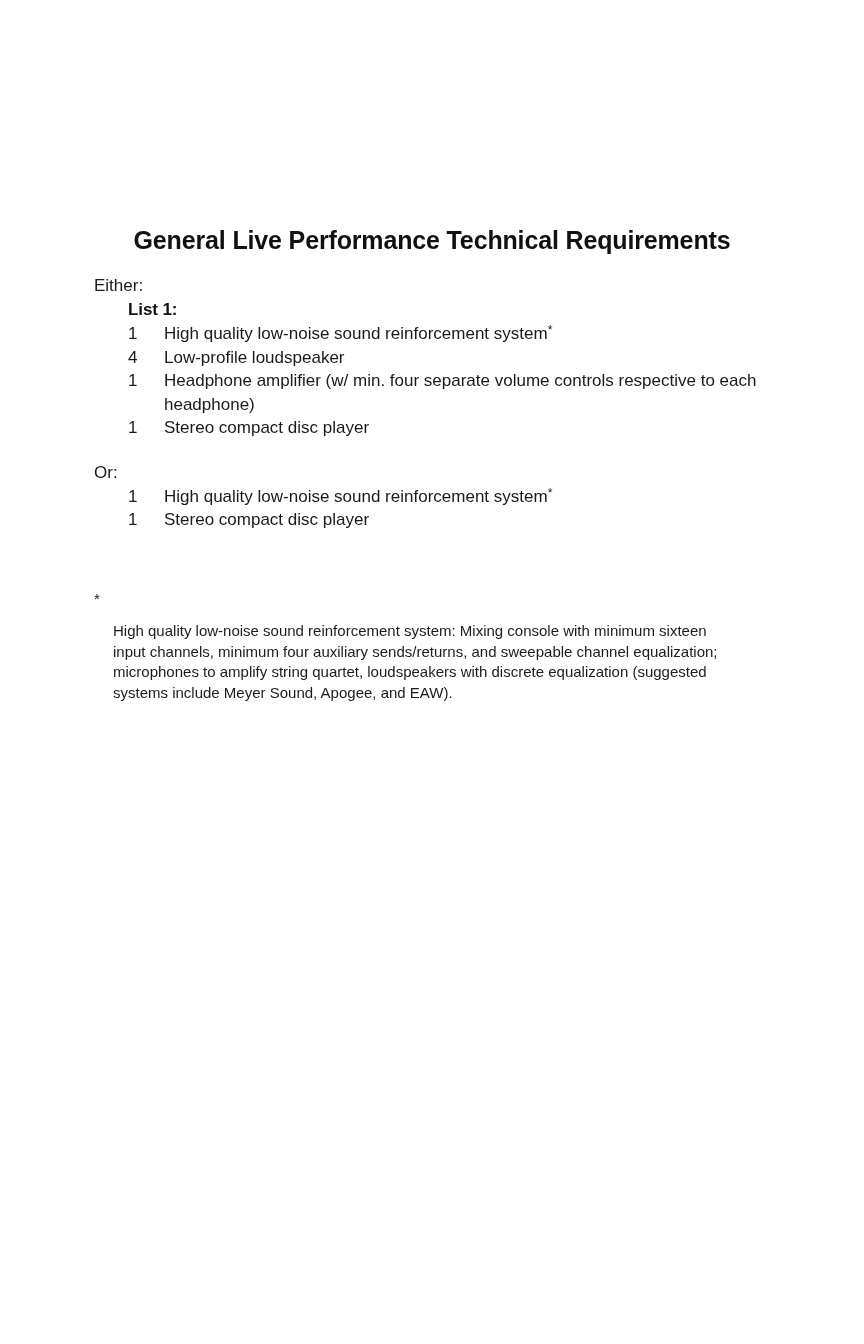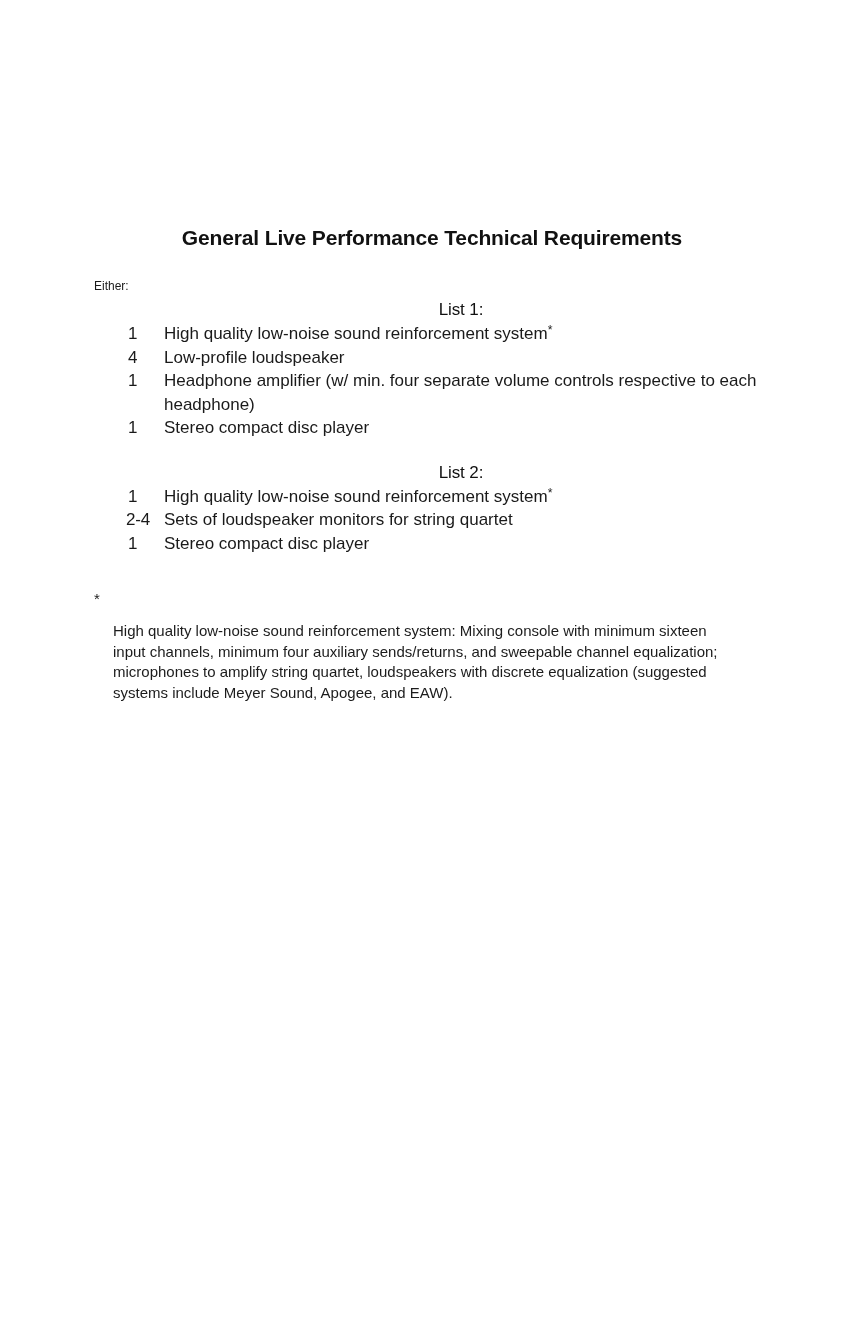--- a/index.html
+++ b/index.html
@@ -17,50 +17,49 @@
     color: #141414;
     overflow: hidden;
   }
 
   .doc-title {
     position: absolute;
     left: 0;
     top: 226px;
     width: 864px;
     text-align: center;
-    font-size: 21px;
+    font-size: 25px;
     font-weight: bold;
     letter-spacing: -0.15px;
     color: #111111;
   }
 
   .body-block {
     position: absolute;
     left: 94px;
     top: 274px;
     width: 700px;
   }
 
   .conj {
-    font-size: 12px;
+    font-size: 17px;
     line-height: 24px;
     color: #1a1a1a;
   }
 
   .list-group {
     margin-left: 34px;
   }
 
   .list-heading {
     font-size: 17px;
-    font-weight: normal;
+    font-weight: bold;
     line-height: 24px;
     color: #111111;
     letter-spacing: -0.1px;
-    text-align: center;
   }
 
   .spacer-line {
     height: 21px;
   }
 
   .item-row {
     display: flex;
     align-items: flex-start;
     font-size: 17px;
@@ -148,33 +147,29 @@
         <div class="item-row">
           <span class="item-qty">1</span>
           <span class="item-text"><span>Stereo compact disc player</span><sup></sup></span>
         </div>
       </div>
     </div>
 
     <div class="spacer-line"></div>
 
     <div>
+      <div class="conj">Or:</div>
 
       <div class="list-group">
-        <div class="list-heading">List 2:</div>
 
         <div class="item-row">
           <span class="item-qty">1</span>
           <span class="item-text"><span>High quality low-noise sound reinforcement system</span><sup>*</sup></span>
         </div>
 
-        <div class="item-row">
-          <span class="item-qty wide">2-4</span>
-          <span class="item-text"><span>Sets of loudspeaker monitors for string quartet</span><sup></sup></span>
-        </div>
 
         <div class="item-row">
           <span class="item-qty">1</span>
           <span class="item-text"><span>Stereo compact disc player</span><sup></sup></span>
         </div>
       </div>
     </div>
 
   </div>
 

